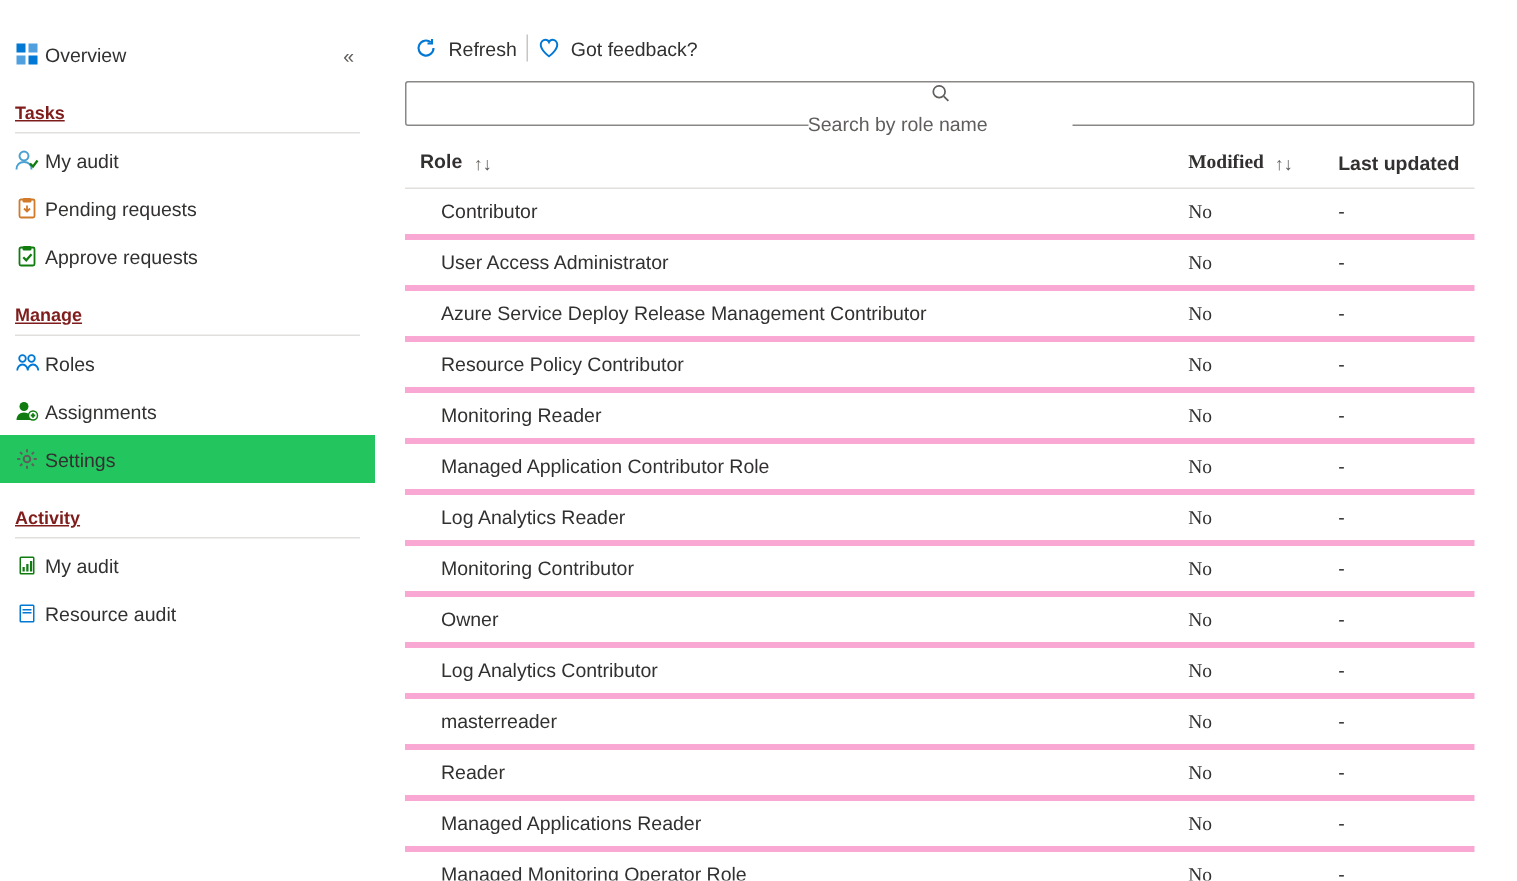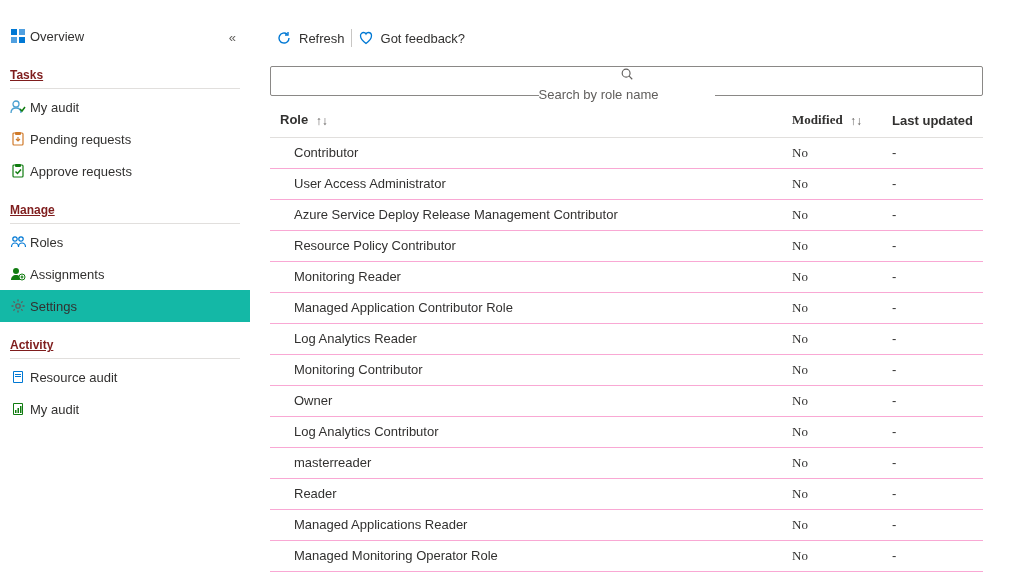--- a/index.html
+++ b/index.html
@@ -28,21 +28,21 @@
     cursor: pointer;
   }
   .side-item {
     display: flex;
     align-items: center;
     height: 32px;
     padding: 0 10px;
     cursor: pointer;
     gap: 4px;
   }
-  .side-item.active { background: #14b8a6; }
+  .side-item.active { background: #22c55e; }
   .side-item .icon {
     width: 16px;
     height: 16px;
     display: inline-flex;
     align-items: center;
     justify-content: center;
     flex-shrink: 0;
   }
   .side-item .label { font-size: 13px; color: #323130; }
   .side-group-header {
@@ -110,21 +110,21 @@
   .tbl thead th {
     text-align: left;
     font-weight: 600;
     font-size: 13px;
     padding: 8px 10px;
     border-bottom: 1px solid #e1dfdd;
     white-space: nowrap;
   }
   .tbl tbody td {
     padding: 7px 10px;
-    border-bottom: 1px solid #f9a8d4;
+    border-bottom: 4px solid #f9a8d4;
     font-size: 13px;
   }
   .col-role { width: auto; padding-left: 24px !important; }
   .col-role-hdr { padding-left: 10px !important; }
   .col-modified { width: 100px; font-family: Liberation Serif, serif; }
   .col-updated { width: 100px; }
   .sort-icon {
     display: inline-block;
     margin-left: 4px;
     color: #605e5c;
@@ -216,39 +216,39 @@
         </svg>
     </span>
     <span class="label">Settings</span>
   </div>
 
   <div class="side-group-header">Activity</div>
   <hr class="side-divider">
   <div class="side-item">
     <span class="icon">
       <svg width="16" height="16" viewBox="0 0 16 16">
-          <rect x="3" y="2" width="10" height="12" rx="1" fill="#0078d4"></rect>
-          <rect x="4" y="3" width="8" height="10" fill="#fff"></rect>
-          <rect x="5" y="5" width="6" height="1" fill="#0078d4"></rect>
-          <rect x="5" y="7" width="6" height="1" fill="#0078d4"></rect>
-        </svg>
-    </span>
-    <span class="label">Resource audit</span>
-  </div>
-  <div class="side-item">
-    <span class="icon">
-      <svg width="16" height="16" viewBox="0 0 16 16">
           <rect x="3" y="2" width="10" height="12" rx="1" fill="#107c10"></rect>
           <rect x="4" y="3" width="8" height="10" fill="#fff"></rect>
           <rect x="5" y="9" width="1.5" height="3" fill="#107c10"></rect>
           <rect x="7.5" y="7" width="1.5" height="5" fill="#107c10"></rect>
           <rect x="10" y="5" width="1.5" height="7" fill="#107c10"></rect>
         </svg>
     </span>
     <span class="label">My audit</span>
+  </div>
+  <div class="side-item">
+    <span class="icon">
+      <svg width="16" height="16" viewBox="0 0 16 16">
+          <rect x="3" y="2" width="10" height="12" rx="1" fill="#0078d4"></rect>
+          <rect x="4" y="3" width="8" height="10" fill="#fff"></rect>
+          <rect x="5" y="5" width="6" height="1" fill="#0078d4"></rect>
+          <rect x="5" y="7" width="6" height="1" fill="#0078d4"></rect>
+        </svg>
+    </span>
+    <span class="label">Resource audit</span>
   </div>
 </nav>
 
 <main class="main">
   <div class="toolbar">
     <button class="toolbar-btn">
       <span>
         <svg width="16" height="16" viewBox="0 0 16 16">
             <path d="M13 8a5 5 0 1 1-1.8-3.8" fill="none" stroke="#0078d4" stroke-width="1.4"></path>
             <path d="M12 2v3h-3" fill="none" stroke="#0078d4" stroke-width="1.4"></path>

